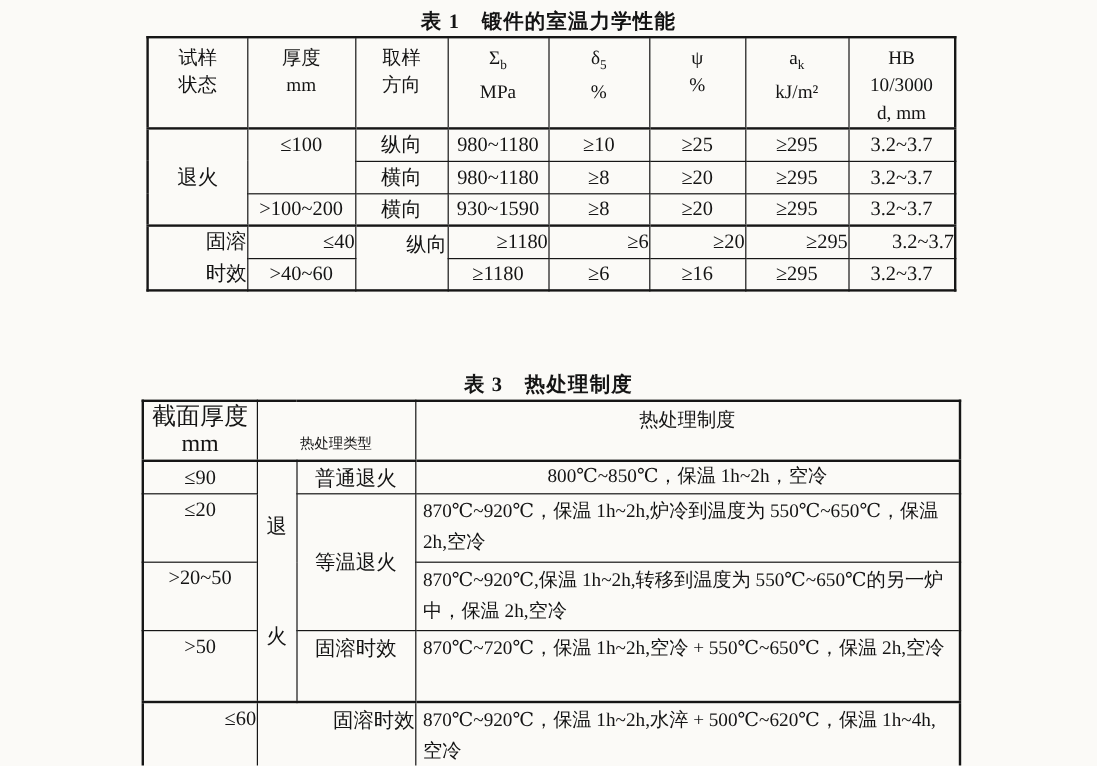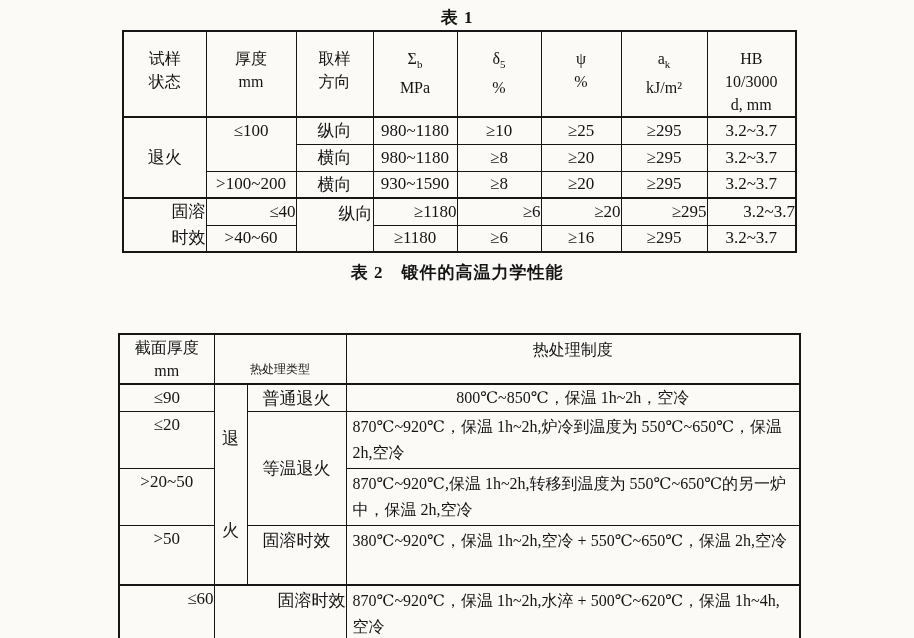--- a/index.html
+++ b/index.html
@@ -27,44 +27,45 @@
   td{border:1px solid #161616;text-align:center;vertical-align:middle;
      padding:0;overflow:hidden;}
   .hsep td{border-bottom-width:2px;}
   tr.gsep td{border-top-width:2px;text-align:right;}
   .vtop{vertical-align:top;padding-top:3px;}
 
   
   .t1{left:122px;top:30px;width:673px;border:2px solid #161616;}
   .t1 tr.hrow{height:72px;}
   .t1 tr.brow{height:27px;}
-  .t1 .hc{vertical-align:top;padding-top:15px;line-height:23px;font-size:16px;}
+  .t1 .hc{vertical-align:top;padding-top:5px;line-height:23px;font-size:16px;}
   .t1 td{font-size:17px;}
   .t1 sub{font-size:11px;}
   .twoline{line-height:26px;}
 
   
   .t3{left:118px;top:333px;width:681px;border:2px solid #161616;}
   .t3 tr.hrow{height:50px;}
   .t3 td{font-size:17px;}
-  .t3 .hc1{line-height:23px;font-size:16px;}
+  .t3 .hc1{line-height:23px;font-size:20px;}
   .t3 .hc2{vertical-align:bottom;padding-bottom:5px;font-size:12px;margin-left:12px;}
   .t3 .hc3{vertical-align:top;padding-top:5px;font-size:16px;}
   .t3 .regime{font-size:16px;line-height:26px;border-radius:10px;}
   .t3 .regime.left{text-align:left;vertical-align:top;padding:2px 6px;}
   .vert{height:183px;display:flex;flex-direction:column;
         justify-content:space-around;align-items:center;font-size:17px;}
 </style>
 </head>
 <body>
 
 <div class="page">
 
   <div class="caption cap1">
     <span>表 1</span>
+    <span>锻件的室温力学性能</span>
   </div>
 
   <table class="t1">
     <colgroup>
       <col style="width:83px">
         <col style="width:90px">
         <col style="width:77px">
       <col style="width:84px">
         <col style="width:84px">
         <col style="width:80px">
@@ -152,25 +153,25 @@
         <td>&gt;40~60</td>
         <td>≥1180</td>
         <td>≥6</td>
         <td>≥16</td>
         <td>≥295</td>
         <td>3.2~3.7</td>
       </tr>
     </tbody>
   </table>
 
-  <div class="caption cap2">
-    <span>表 2</span>
-    <span>锻件的高温力学性能</span>
+
+  <div class="caption cap3">
+    <span>表 3</span>
+    <span>热处理制度</span>
   </div>
-
 
   <table class="t3">
     <colgroup>
       <col style="width:95px">
         <col style="width:33px">
         <col style="width:99px">
         <col style="width:454px">
     </colgroup>
     <tbody>
       <tr class="hrow hsep">
@@ -201,21 +202,21 @@
       </tr>
 
       <tr style="height:50px">
         <td class="vtop">&gt;20~50</td>
         <td class="regime left">870℃~920℃,保温 1h~2h,转移到温度为 550℃~650℃的另一炉中，保温 2h,空冷</td>
       </tr>
 
       <tr style="height:59px">
         <td class="vtop">&gt;50</td>
         <td class="vtop">固溶时效</td>
-        <td class="regime left">380℃~920℃，保温 1h~2h,空冷 + 550℃~650℃，保温 2h,空冷</td>
+        <td class="regime left">870℃~720℃，保温 1h~2h,空冷 + 550℃~650℃，保温 2h,空冷</td>
       </tr>
 
       <tr style="height:47px" class="gsep">
         <td class="vtop">≤60</td>
         <td colspan="2" class="vtop">固溶时效</td>
         <td class="regime left">870℃~920℃，保温 1h~2h,水淬 + 500℃~620℃，保温 1h~4h, 空冷</td>
       </tr>
     </tbody>
   </table>
 

